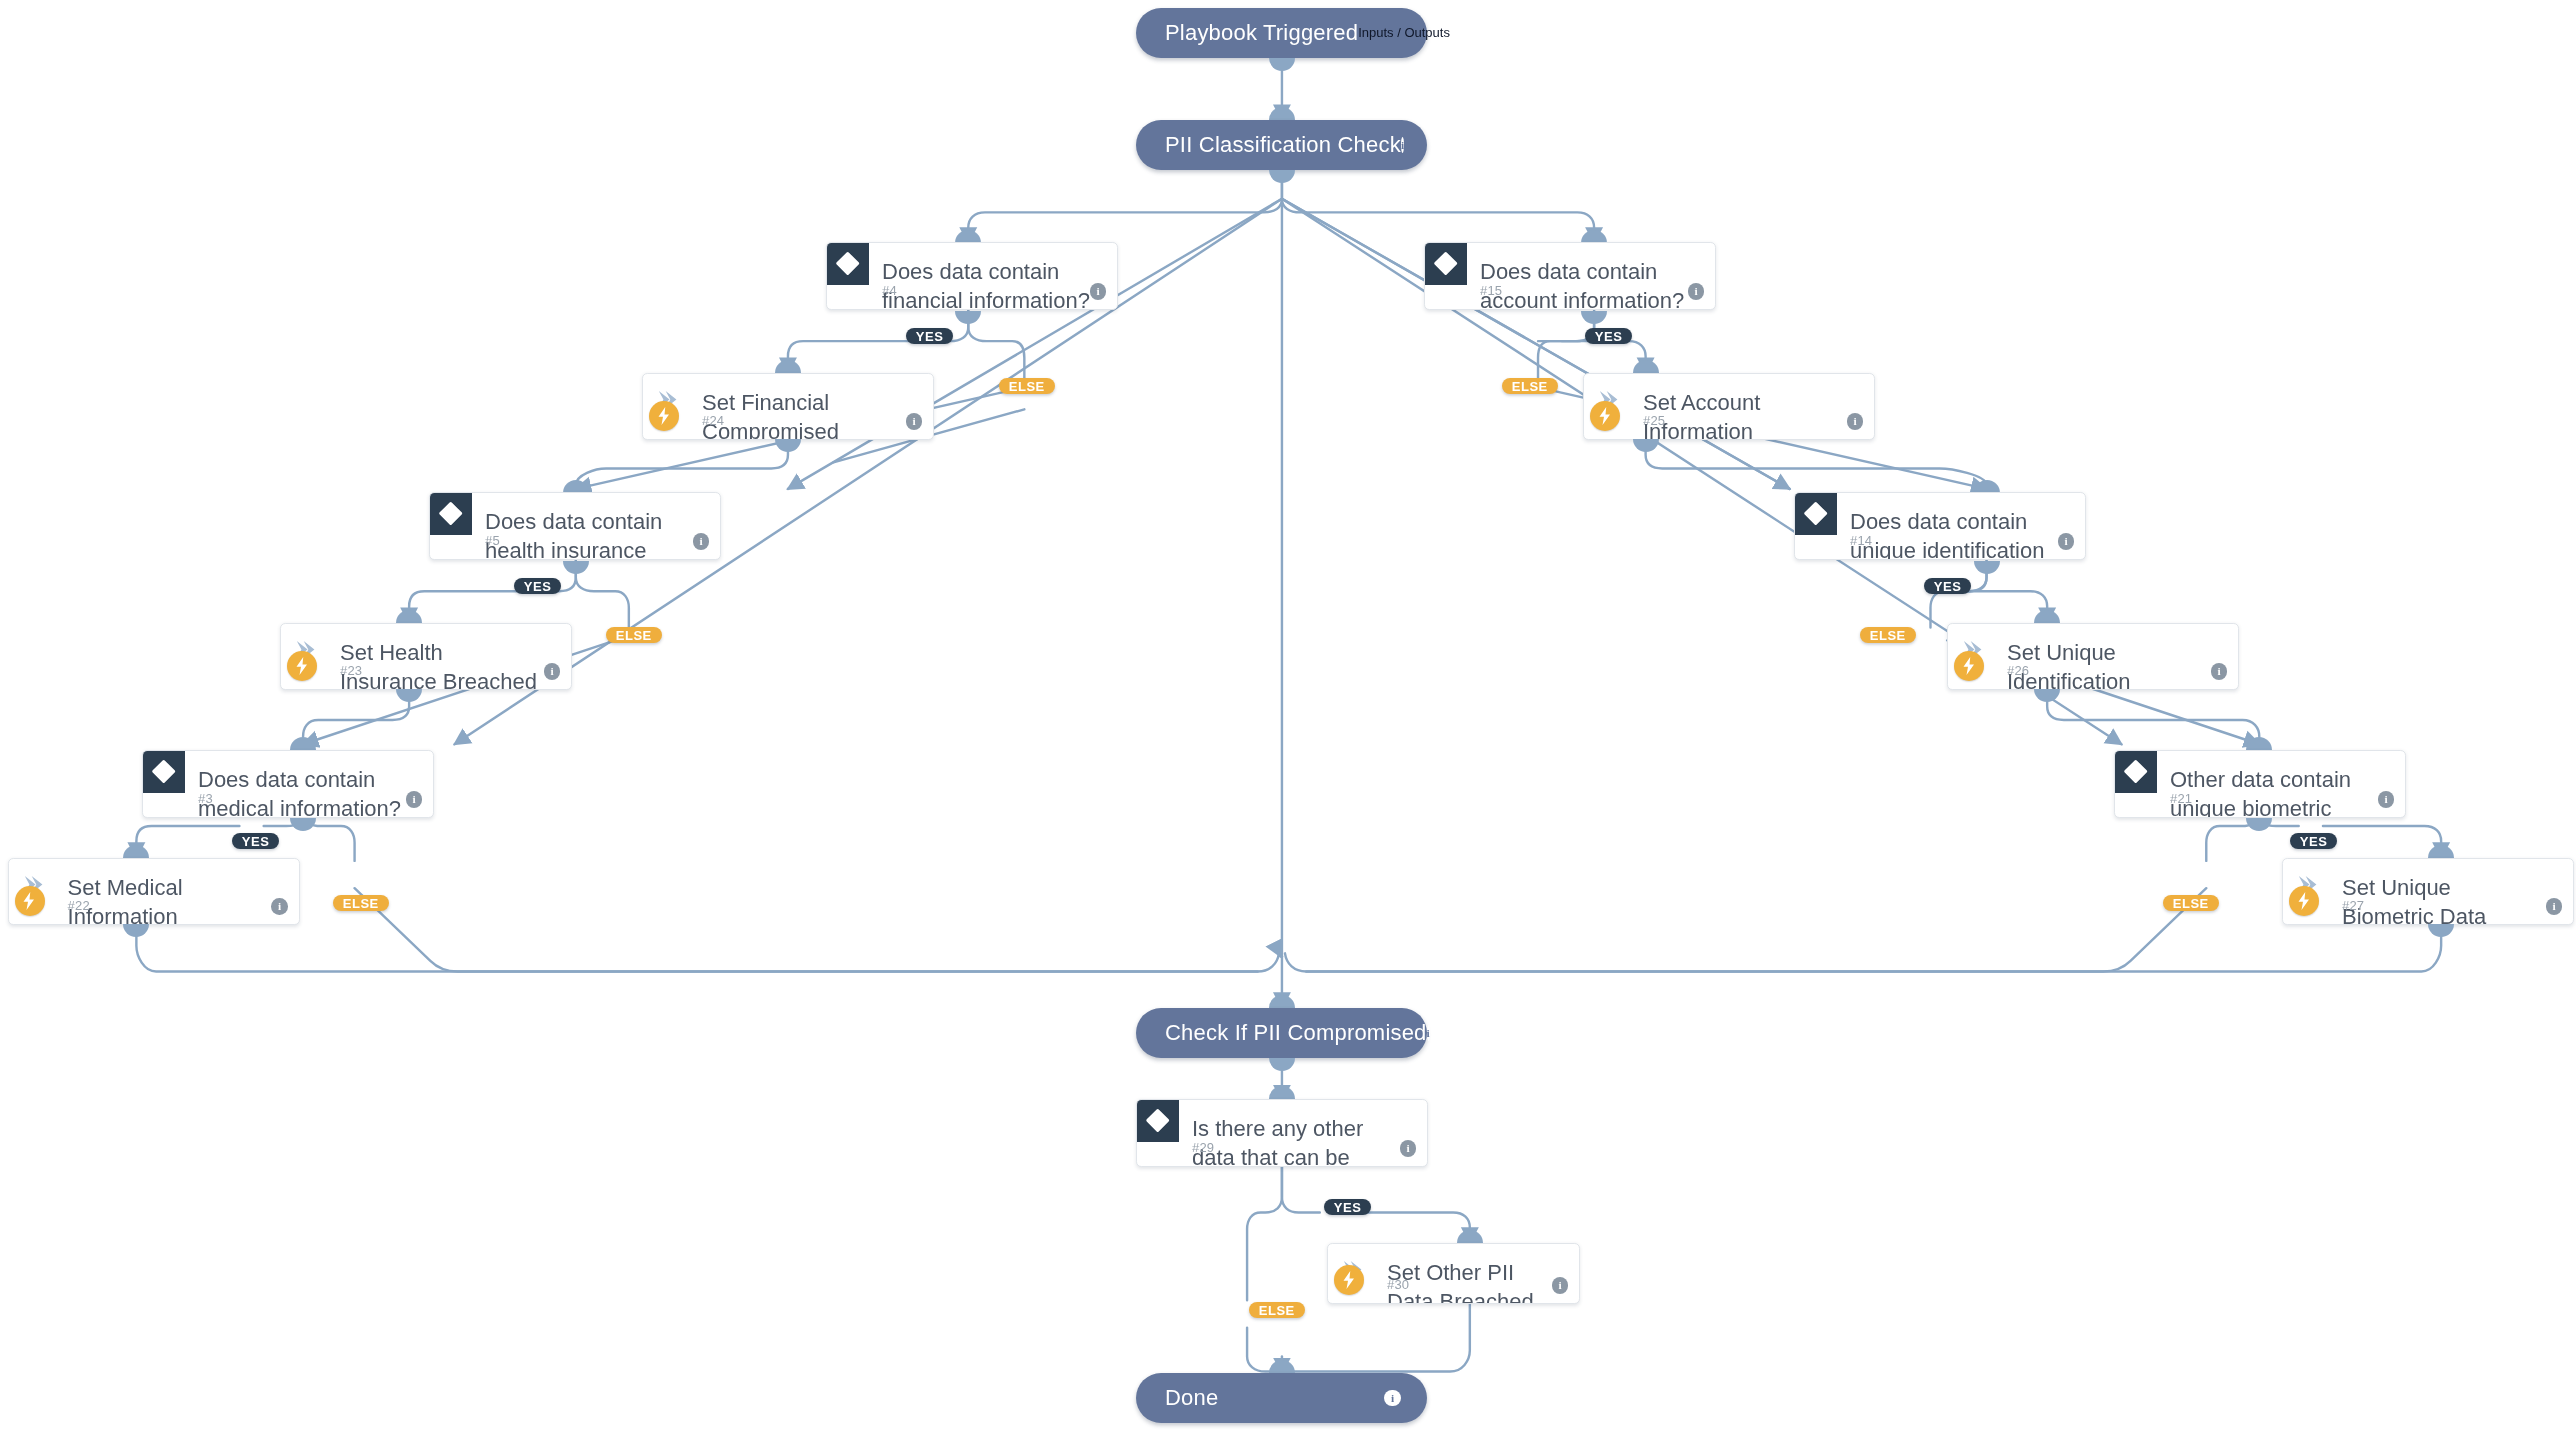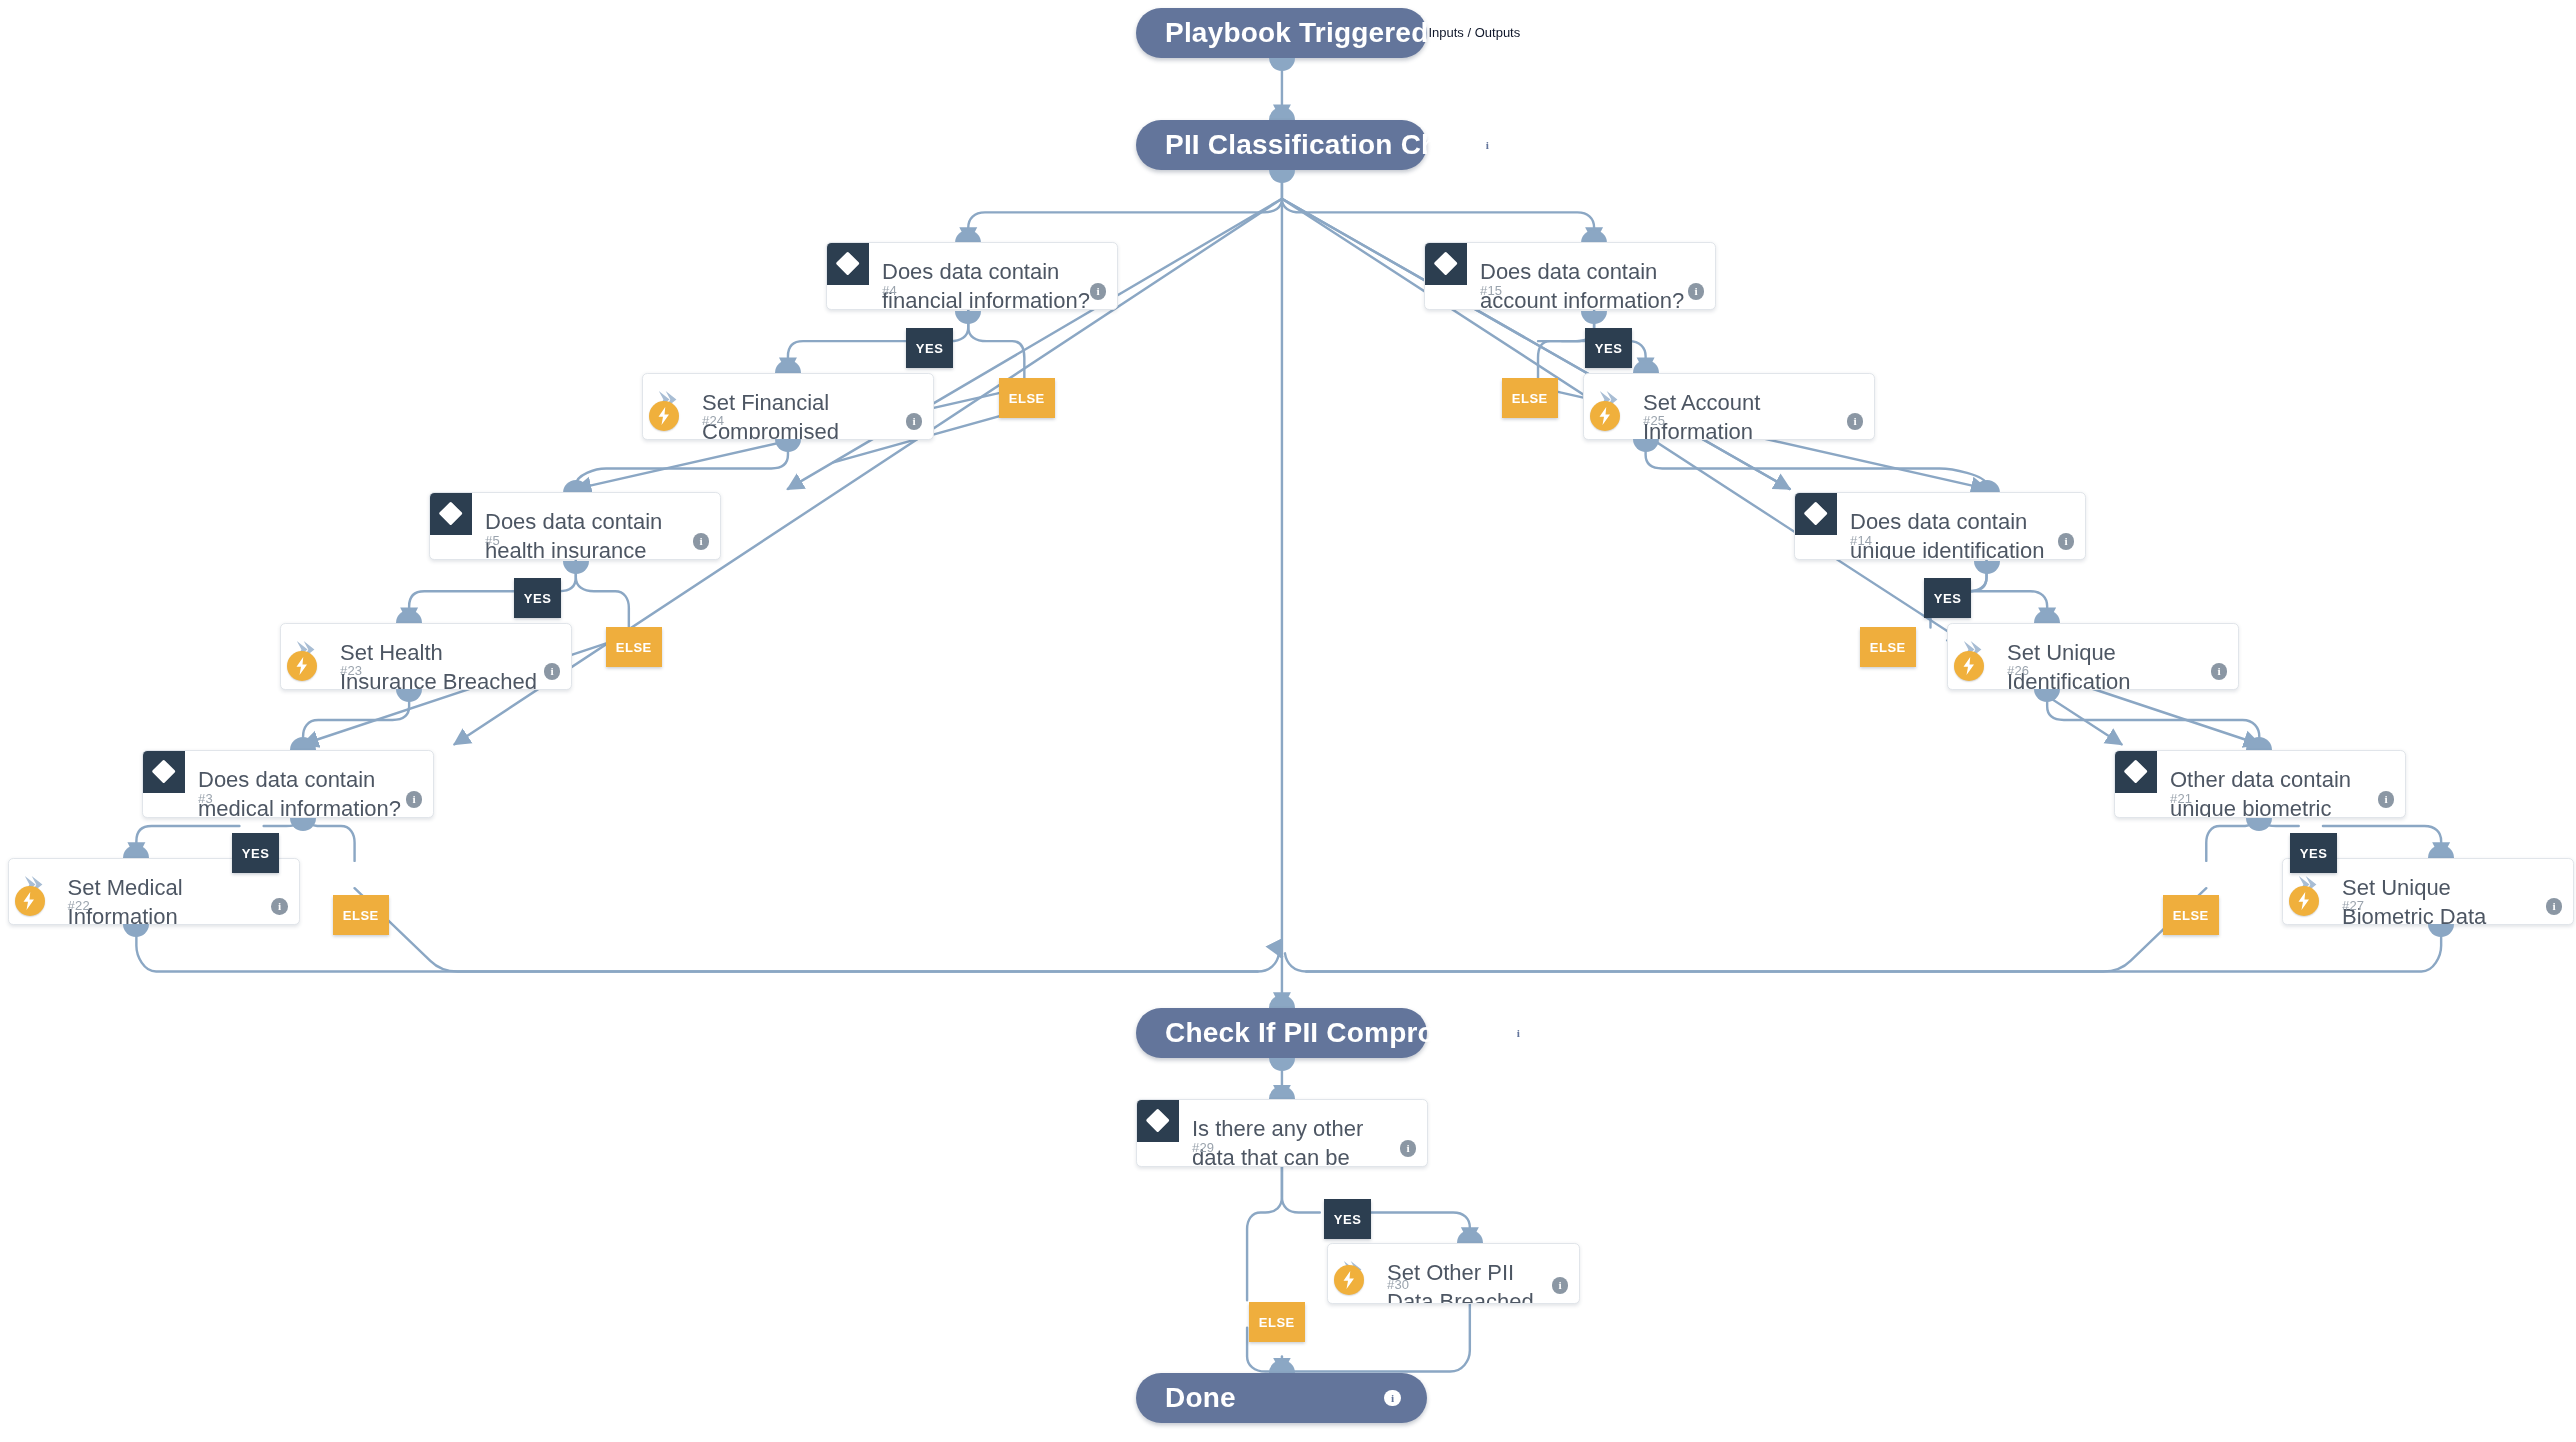--- a/index.html
+++ b/index.html
@@ -12,21 +12,21 @@
   #edges{position:absolute;left:0;top:0;width:2576px;height:1443px;}
 
   
   .pill{
     position:absolute;box-sizing:border-box;
     background:#63759b;border-radius:757px;
     box-shadow:0 2.3px 4.5px rgba(40,55,80,.28);
     display:flex;align-items:center;
     padding:0 26px 0 29px;color:#ffffff;
   }
-  .pill .pill-title{font-size:28px;font-weight:700;letter-spacing:0.2px;white-space:nowrap;}
+  .pill .pill-title{font-size:22px;font-weight:400;letter-spacing:0.2px;white-space:nowrap;}
   .pill .pill-sub{margin-left:auto;font-size:13px;color:#0f172a;white-space:nowrap;}
   .pill .info{margin-left:auto;}
 
   
   .card{
     position:absolute;box-sizing:border-box;background:#ffffff;
     border:0.8px solid #e1e5ea;border-radius:5.3px;
     box-shadow:0 1.5px 3.8px rgba(45,60,85,.13);
     overflow:hidden;
   }
@@ -67,21 +67,21 @@
   .info{
     display:inline-block;width:16.7px;height:16.7px;border-radius:50%;
     background:#8b97a4;color:#ffffff;font-size:11.4px;font-weight:bold;
     line-height:16.7px;text-align:center;font-family:"Liberation Serif",serif;
   }
   .pill .info{background:#ffffff;color:#63759b;}
 
   
   .chip{
     position:absolute;box-sizing:border-box;
-    height:40px;padding:0 9.8px;border-radius:0;
+    height:16px;padding:0 9.8px;border-radius:12px;
     display:flex;align-items:center;justify-content:center;
     font-size:13px;font-weight:600;color:#ffffff;letter-spacing:0.5px;
     box-shadow:0 1.5px 3px rgba(40,55,80,.25);
   }
   .chip.yes{background:#2c3e50;}
   .chip.els{background:#efae3d;}
 
   
   .nub{position:absolute;width:26px;height:13px;background:#8ba7c4;}
   .nub.top{border-radius:13px 13px 0 0;}

